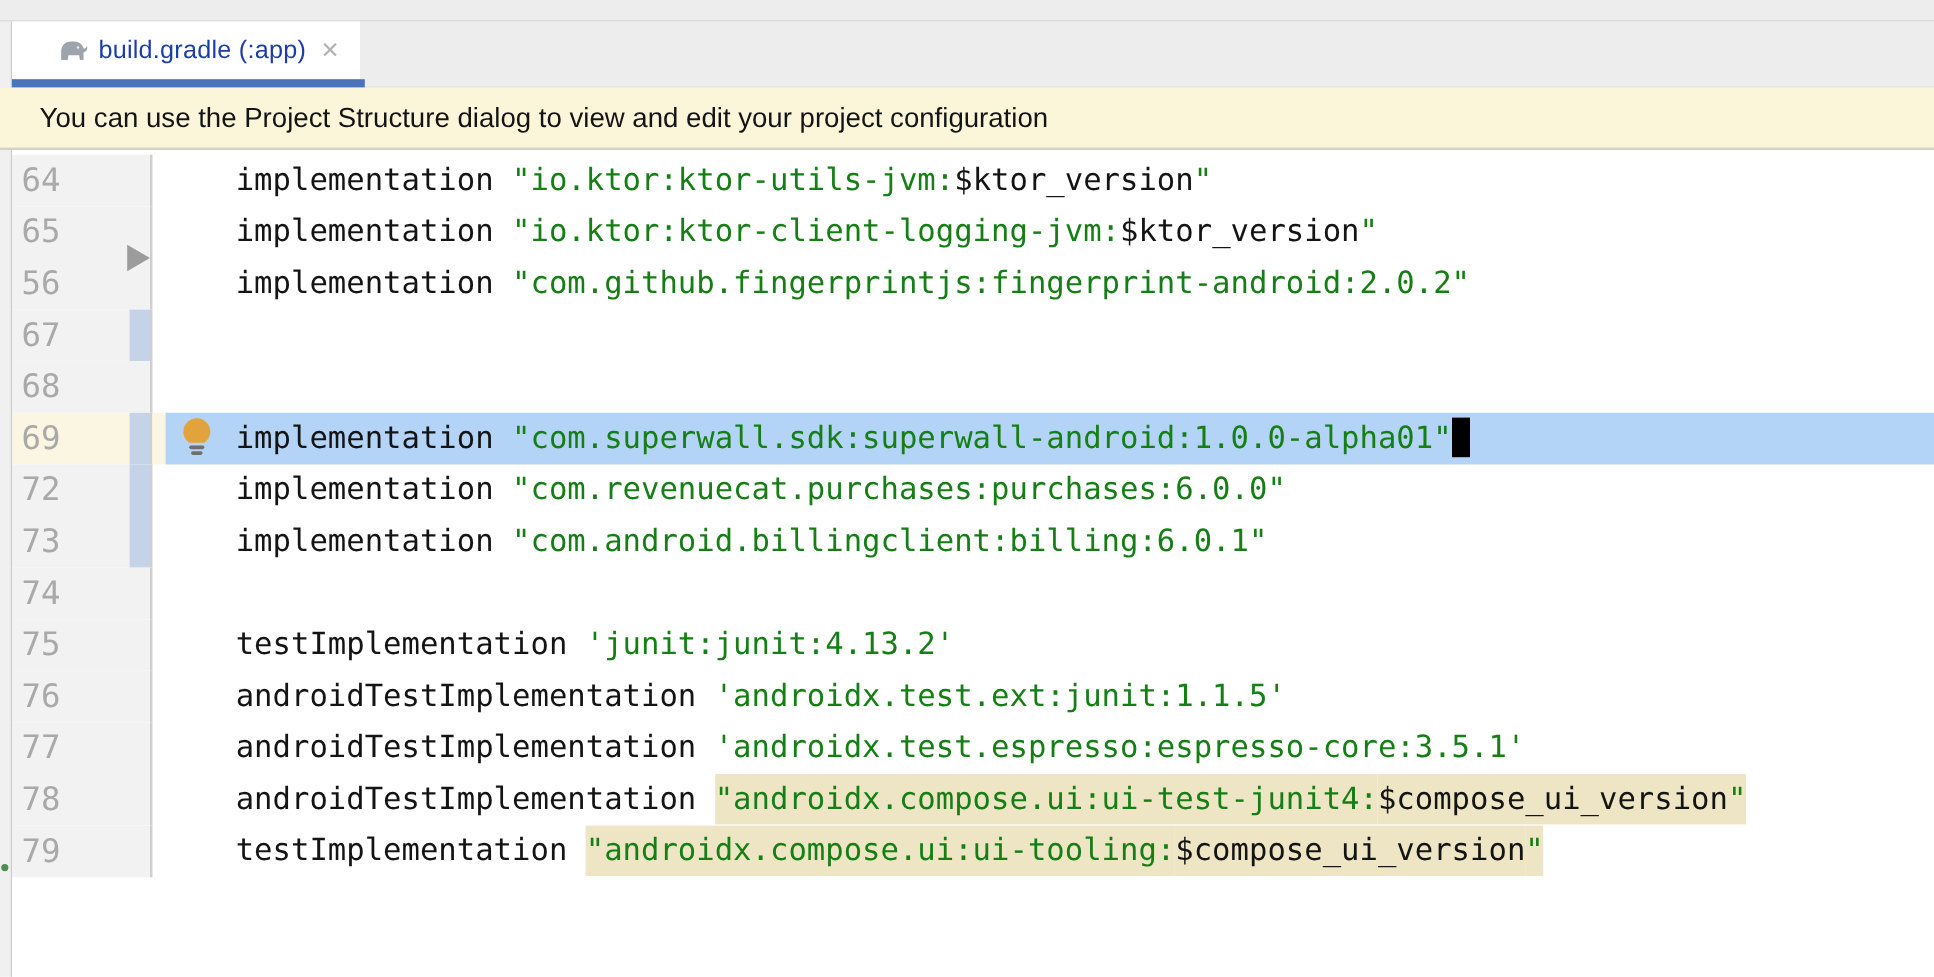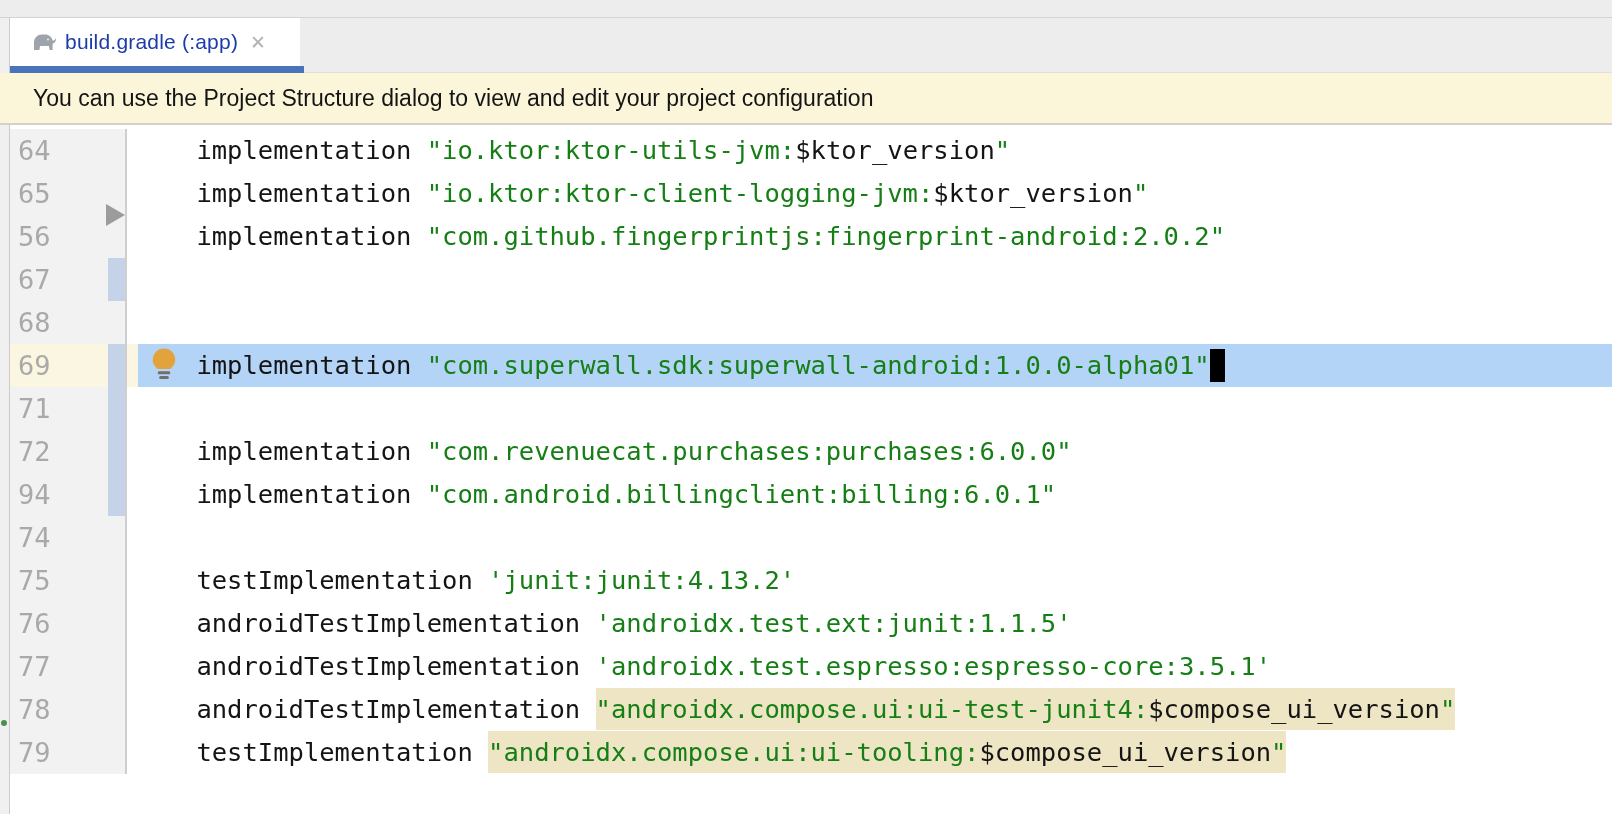--- a/index.html
+++ b/index.html
@@ -20,21 +20,21 @@
   #rail .dot{
     position:absolute;left:1px;top:702px;width:6px;height:6px;border-radius:50%;
     background:#4E8F4E;
   }
   #tabstrip{
     position:absolute;left:10px;top:18px;width:1602px;height:55px;
     background:var(--chrome-bg,#EDEDED);border-bottom:1px solid #DFDFDF;box-sizing:border-box;
   }
   .tab{
     position:absolute;left:0;top:0;width:290px;height:48px;background:#FFFFFF;
-    display:flex;align-items:center;padding-left:18px;box-sizing:border-box;cursor:pointer;
+    display:flex;align-items:center;padding-left:18px;box-sizing:border-box;cursor:pointer;justify-content:center;
   }
   .tab .gricon{margin-right:9px;flex:none;display:block;}
   .tab .tab-label{
     color:var(--tab-title,#1C3CA8);font-size:21px;letter-spacing:.2px;white-space:nowrap;
   }
   .tab .close{
     margin-left:12px;color:#B3B3B3;font-size:19px;line-height:19px;cursor:pointer;
   }
   .tab-underline{
     position:absolute;left:0;top:48px;width:294px;height:7px;
@@ -170,55 +170,46 @@
         <div class="bulb"><svg width="30" height="36" viewBox="0 0 20 24">
             <path fill="#E3A33C" d="M10 1 a7.5 7.5 0 0 1 7.5 7.5 c0 3.2-1.9 4.7-3.1 6.1 L5.6 14.6 C4.4 13.2 2.5 11.7 2.5 8.5 A7.5 7.5 0 0 1 10 1 Z"></path>
             <rect x="5.8" y="16.2" width="8.4" height="2" rx="1" fill="#6E6E6E"></rect>
             <rect x="6.8" y="19.4" width="6.4" height="2" rx="1" fill="#6E6E6E"></rect>
           </svg></div>
         <span class="codetext"><span class="code">    implementation </span><span class="string">"com.superwall.sdk:superwall-android:1.0.0-alpha01"</span><span class="cursor"></span></span>
       </div>
     </div>
     <div class="row">
       <div class="gutter">
-        <span class="lnum">71</span>
-        <div class="vcs"></div>
+        <span class="lnum">72</span>
+        <div class="vcs"></div>
+      </div>
+      <div class="codearea">
+        <span class="codetext"><span class="code">    implementation </span><span class="string">"com.revenuecat.purchases:purchases:6.0.0"</span></span>
+      </div>
+    </div>
+    <div class="row">
+      <div class="gutter">
+        <span class="lnum">73</span>
+        <div class="vcs"></div>
+      </div>
+      <div class="codearea">
+        <span class="codetext"><span class="code">    implementation </span><span class="string">"com.android.billingclient:billing:6.0.1"</span></span>
+      </div>
+    </div>
+    <div class="row">
+      <div class="gutter">
+        <span class="lnum">74</span>
       </div>
       <div class="codearea">
         <span class="codetext"></span>
       </div>
     </div>
     <div class="row">
       <div class="gutter">
-        <span class="lnum">72</span>
-        <div class="vcs"></div>
-      </div>
-      <div class="codearea">
-        <span class="codetext"><span class="code">    implementation </span><span class="string">"com.revenuecat.purchases:purchases:6.0.0"</span></span>
-      </div>
-    </div>
-    <div class="row">
-      <div class="gutter">
-        <span class="lnum">94</span>
-        <div class="vcs"></div>
-      </div>
-      <div class="codearea">
-        <span class="codetext"><span class="code">    implementation </span><span class="string">"com.android.billingclient:billing:6.0.1"</span></span>
-      </div>
-    </div>
-    <div class="row">
-      <div class="gutter">
-        <span class="lnum">74</span>
-      </div>
-      <div class="codearea">
-        <span class="codetext"></span>
-      </div>
-    </div>
-    <div class="row">
-      <div class="gutter">
         <span class="lnum">75</span>
       </div>
       <div class="codearea">
         <span class="codetext"><span class="code">    testImplementation </span><span class="string">'junit:junit:4.13.2'</span></span>
       </div>
     </div>
     <div class="row">
       <div class="gutter">
         <span class="lnum">76</span>
       </div>

